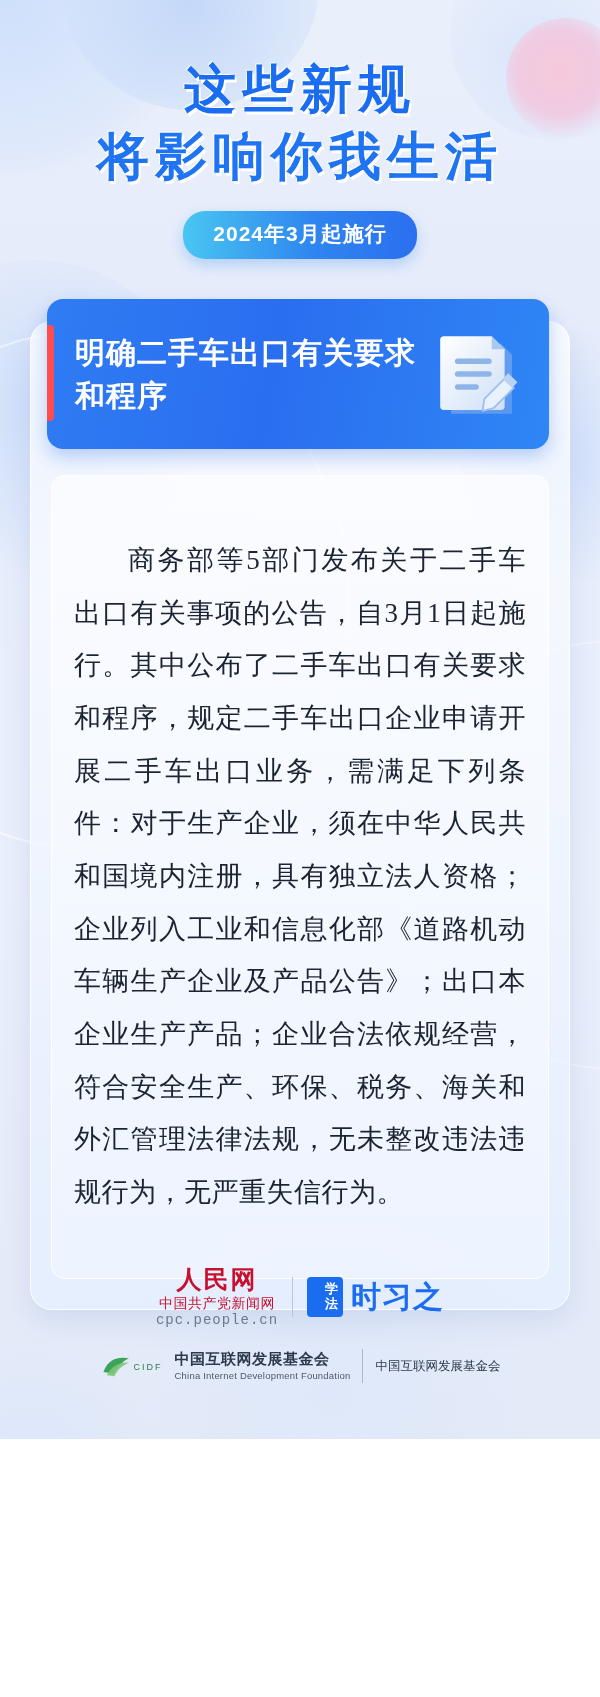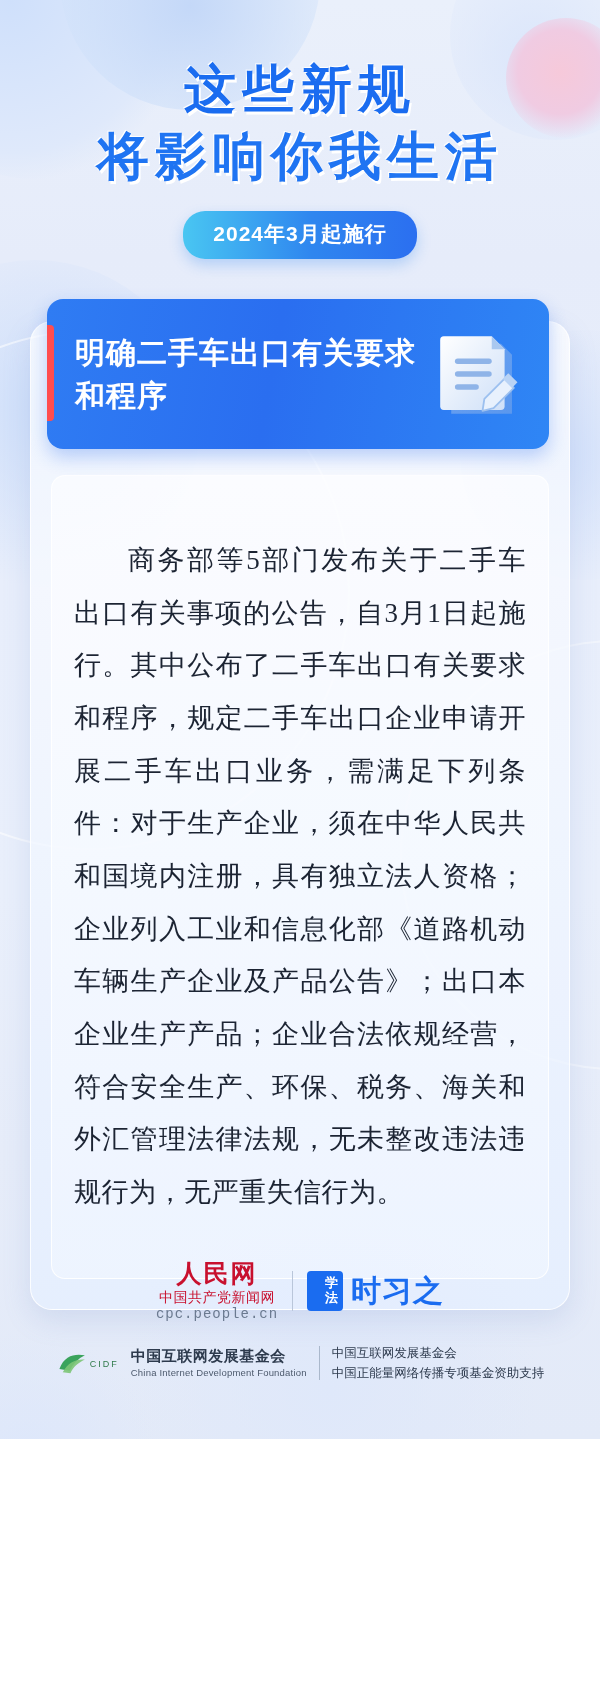--- a/index.html
+++ b/index.html
@@ -299,18 +299,17 @@
         </svg>
         <div class="cidf-abbr">CIDF</div>
       </div>
       <div class="cidf-names">
         <div class="cidf-cn">中国互联网发展基金会</div>
         <div class="cidf-en">China Internet Development Foundation</div>
       </div>
       <div class="divider-v2"></div>
       <div class="support-lines">
         <div>中国互联网发展基金会</div>
-        <div>中国正能量网络传播专项基金资助支持</div>
       </div>
     </div>
   </div>
 
 </div>
 
 </body></html>

